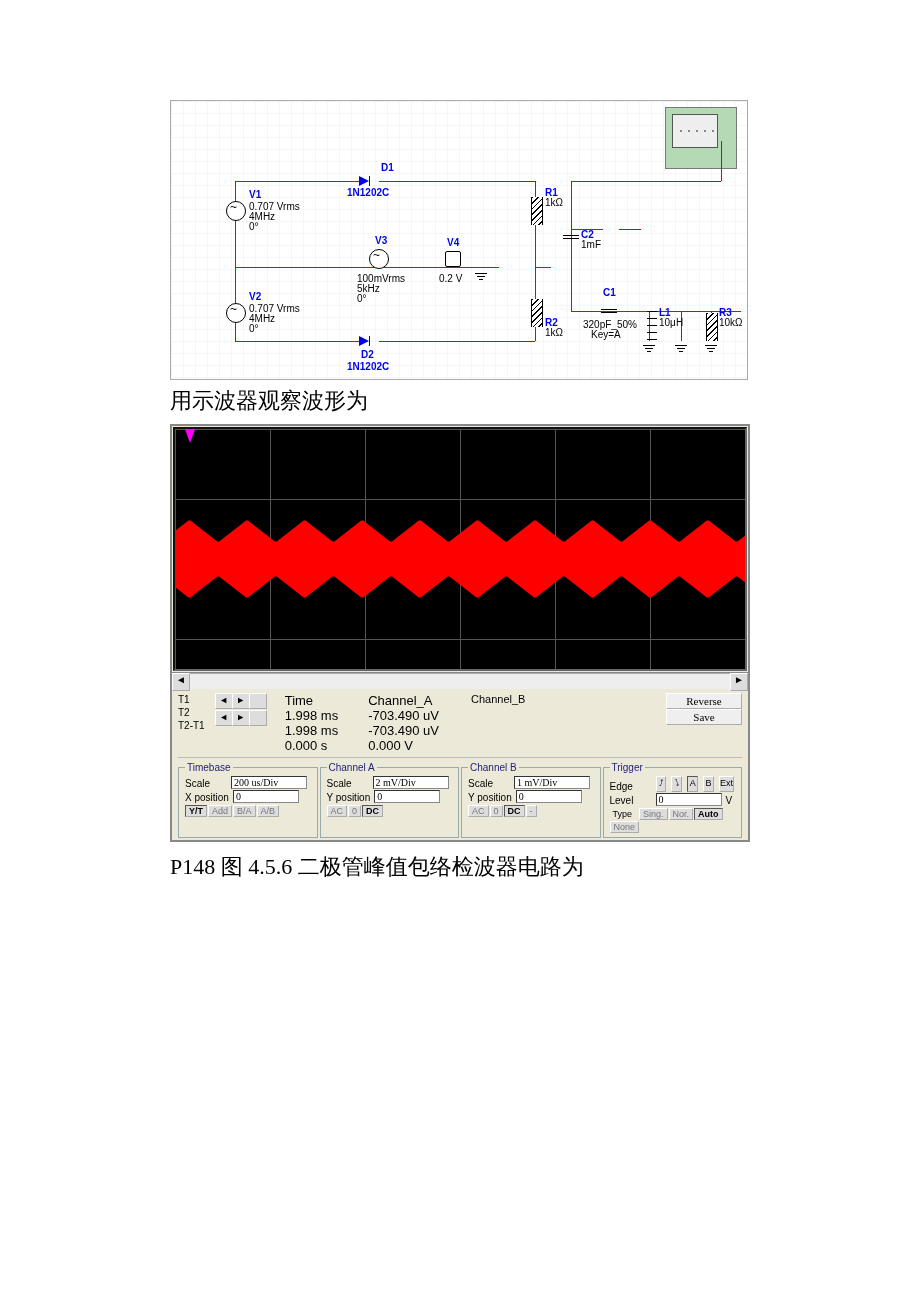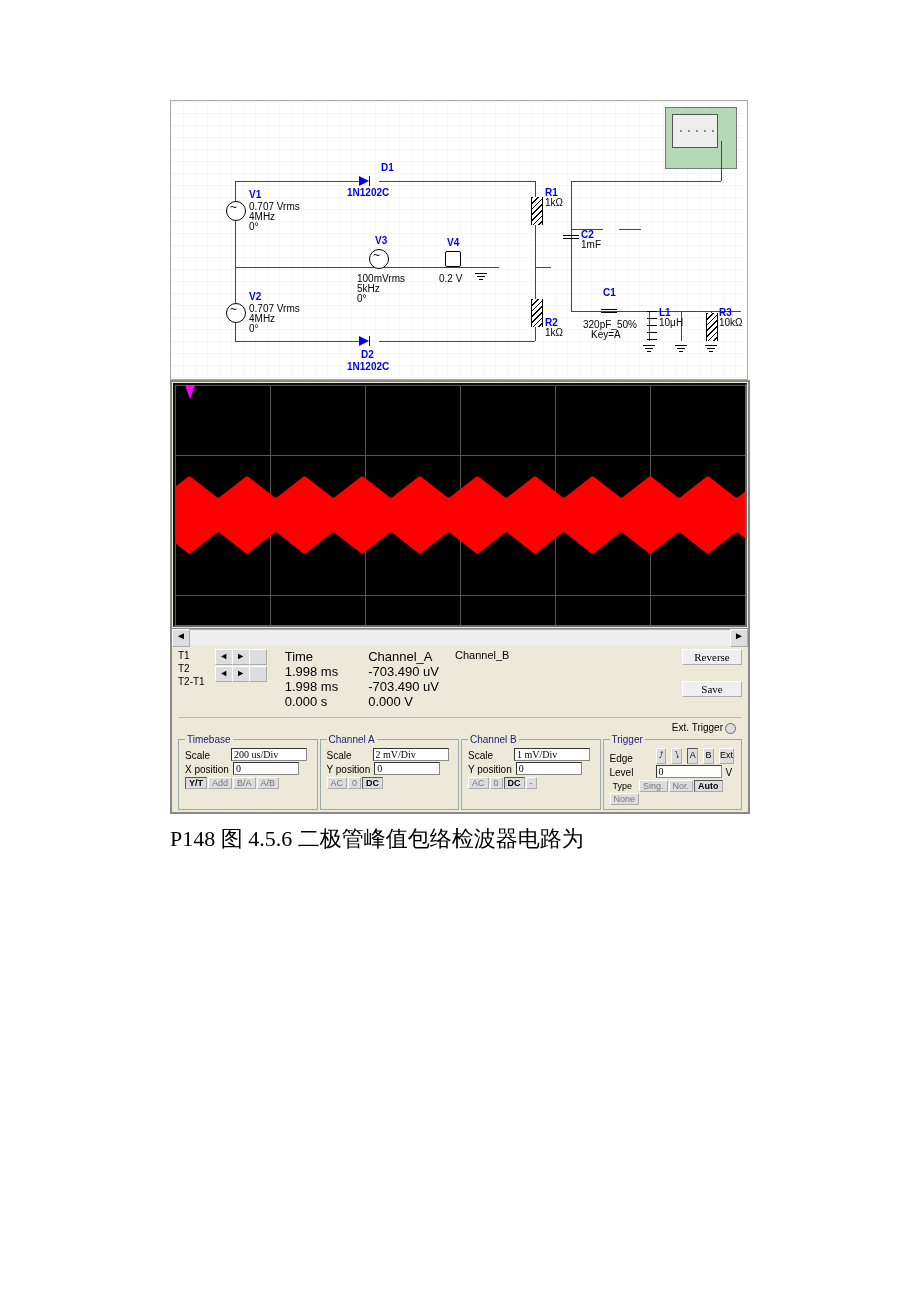--- a/index.html
+++ b/index.html
@@ -91,21 +91,21 @@
   .oscope .scroll .btn { width:16px; height:16px; border:1px outset #fff; background:#ddd; font-size:10px; text-align:center; line-height:12px; }
   .oscope .scroll .track { flex:1; background:#eee; border-top:1px solid #aaa; margin:0; }
   .oscope .panel { padding: 4px 6px 2px; }
   .oscope .panel .row1 { display:flex; gap:4px; align-items:flex-start; border-bottom:1px solid #bbb; padding-bottom:4px; margin-bottom:4px;}
   .oscope .curs-btns { display:grid; grid-template-columns: 16px 16px 16px; gap:1px; }
   .oscope .curs-btns span { display:inline-block; width:16px; height:14px; border:1px outset #fff; background:#ddd; font-size:9px; text-align:center; line-height:12px; }
   .oscope .curs-lbls { font-size:10px; line-height:13px; margin-right:6px; }
   .oscope .meas { display:grid; grid-template-columns:auto auto; column-gap:30px; row-gap:0; font-size:13px; }
   .oscope .meas .hd { color:#000; }
   .oscope .act { margin-left:auto; }
-  .oscope .act button { display:block; width:60px; margin-bottom:16px; font:11px Tahoma; background:#efefef; border:1px outset #fff; padding:1px 0; }
+  .oscope .act button { display:block; width:76px; margin-bottom:0; font:11px Tahoma; background:#efefef; border:1px outset #fff; padding:1px 0; }
   .oscope .ext-trig { font-size:10px; text-align:right; padding-right:6px; }
   .oscope .ext-trig .lamp { display:inline-block; width:9px; height:9px; border:1px solid #666; border-radius:50%; background:#ddd; vertical-align:middle; margin-left:2px;}
   .oscope .ctl-row { display:flex; gap:2px; }
   .oscope fieldset { border:1px solid #9aa; margin:0; padding:2px 6px 4px; flex:1; min-width:0; }
   .oscope legend { color:#227; font-size:10px; padding:0 2px; }
   .oscope .ctl-line { display:flex; align-items:flex-end; gap:4px; margin:1px 0; font-size:10px; }
   .oscope .ctl-line label { min-width:42px; }
   .oscope .ctl-line input[type=text] { font:10px Tahoma; padding:0 2px; border:1px inset #888; background:#fff; }
   .oscope .ctl-line .ipt-wide { width:70px; }
   .oscope .ctl-line .ipt-val  { width:60px; }
@@ -220,20 +220,21 @@
         <span class="b"></span>
         <span class="c"></span>
       </div>
     <div class="gnd" style="left:534px; top:244px;">
         <span class="a"></span>
         <span class="b"></span>
         <span class="c"></span>
       </div>
   </div>
 
+  <div class="cn-line">用示波器观察波形为</div>
 
   <div class="oscope">
 
     <div class="screen">
       <div class="grid"></div>
       <div class="axis-x"></div>
       <span class="curmark">
         <svg viewBox="0 0 10 14">
             <polygon points="0,0 10,0 5,14" fill="#ff00ff"></polygon>
           </svg>
@@ -273,30 +274,27 @@
             <div>1.998 ms</div>
             <div>0.000 s</div>
           </div>
           <div>
             <div class="hd">Channel_A</div>
             <div>-703.490 uV</div>
             <div>-703.490 uV</div>
             <div>0.000 V</div>
           </div>
         </div>
-        <div style="margin-left:12px;">
+        <div style="margin-left:28px;">
           <div class="hd">Channel_B</div>
         </div>
         <div class="act">
           <button>Reverse</button>
           <button>Save</button>
         </div>
-      </div>
-      <div class="ext-trig">
-        <span>Ext. Trigger</span><span class="lamp"></span>
       </div>
 
       <div class="ctl-row">
 
         <fieldset>
           <legend>Timebase</legend>
           <div class="ctl-line">
             <label>Scale</label>
             <input type="text" class="ipt-wide" value="200 us/Div" style="">
           </div>

